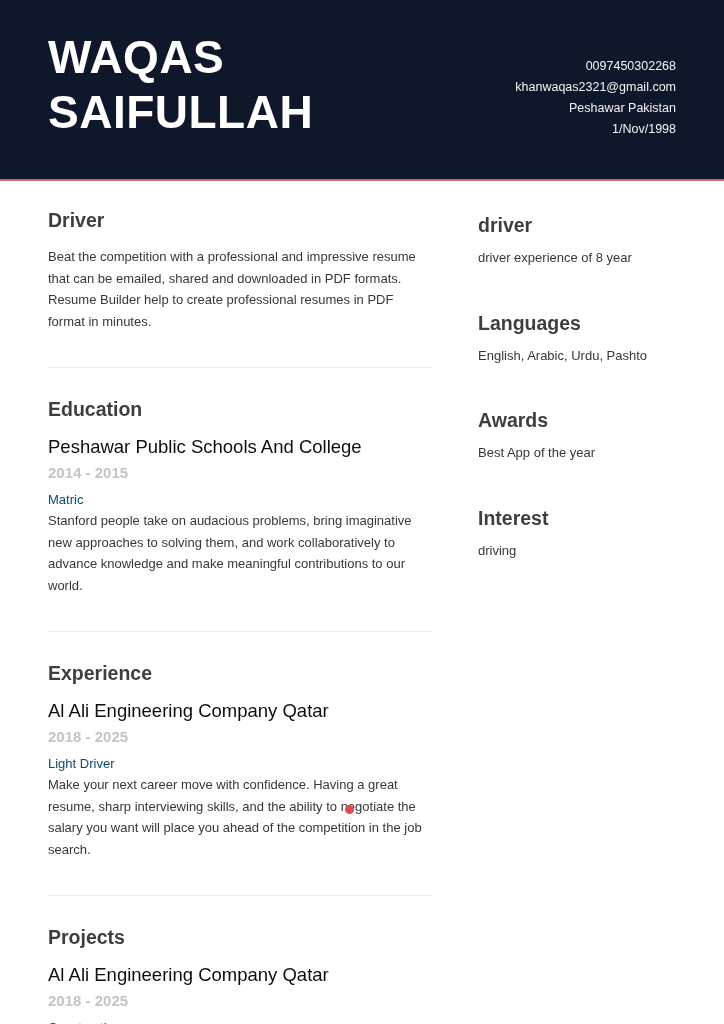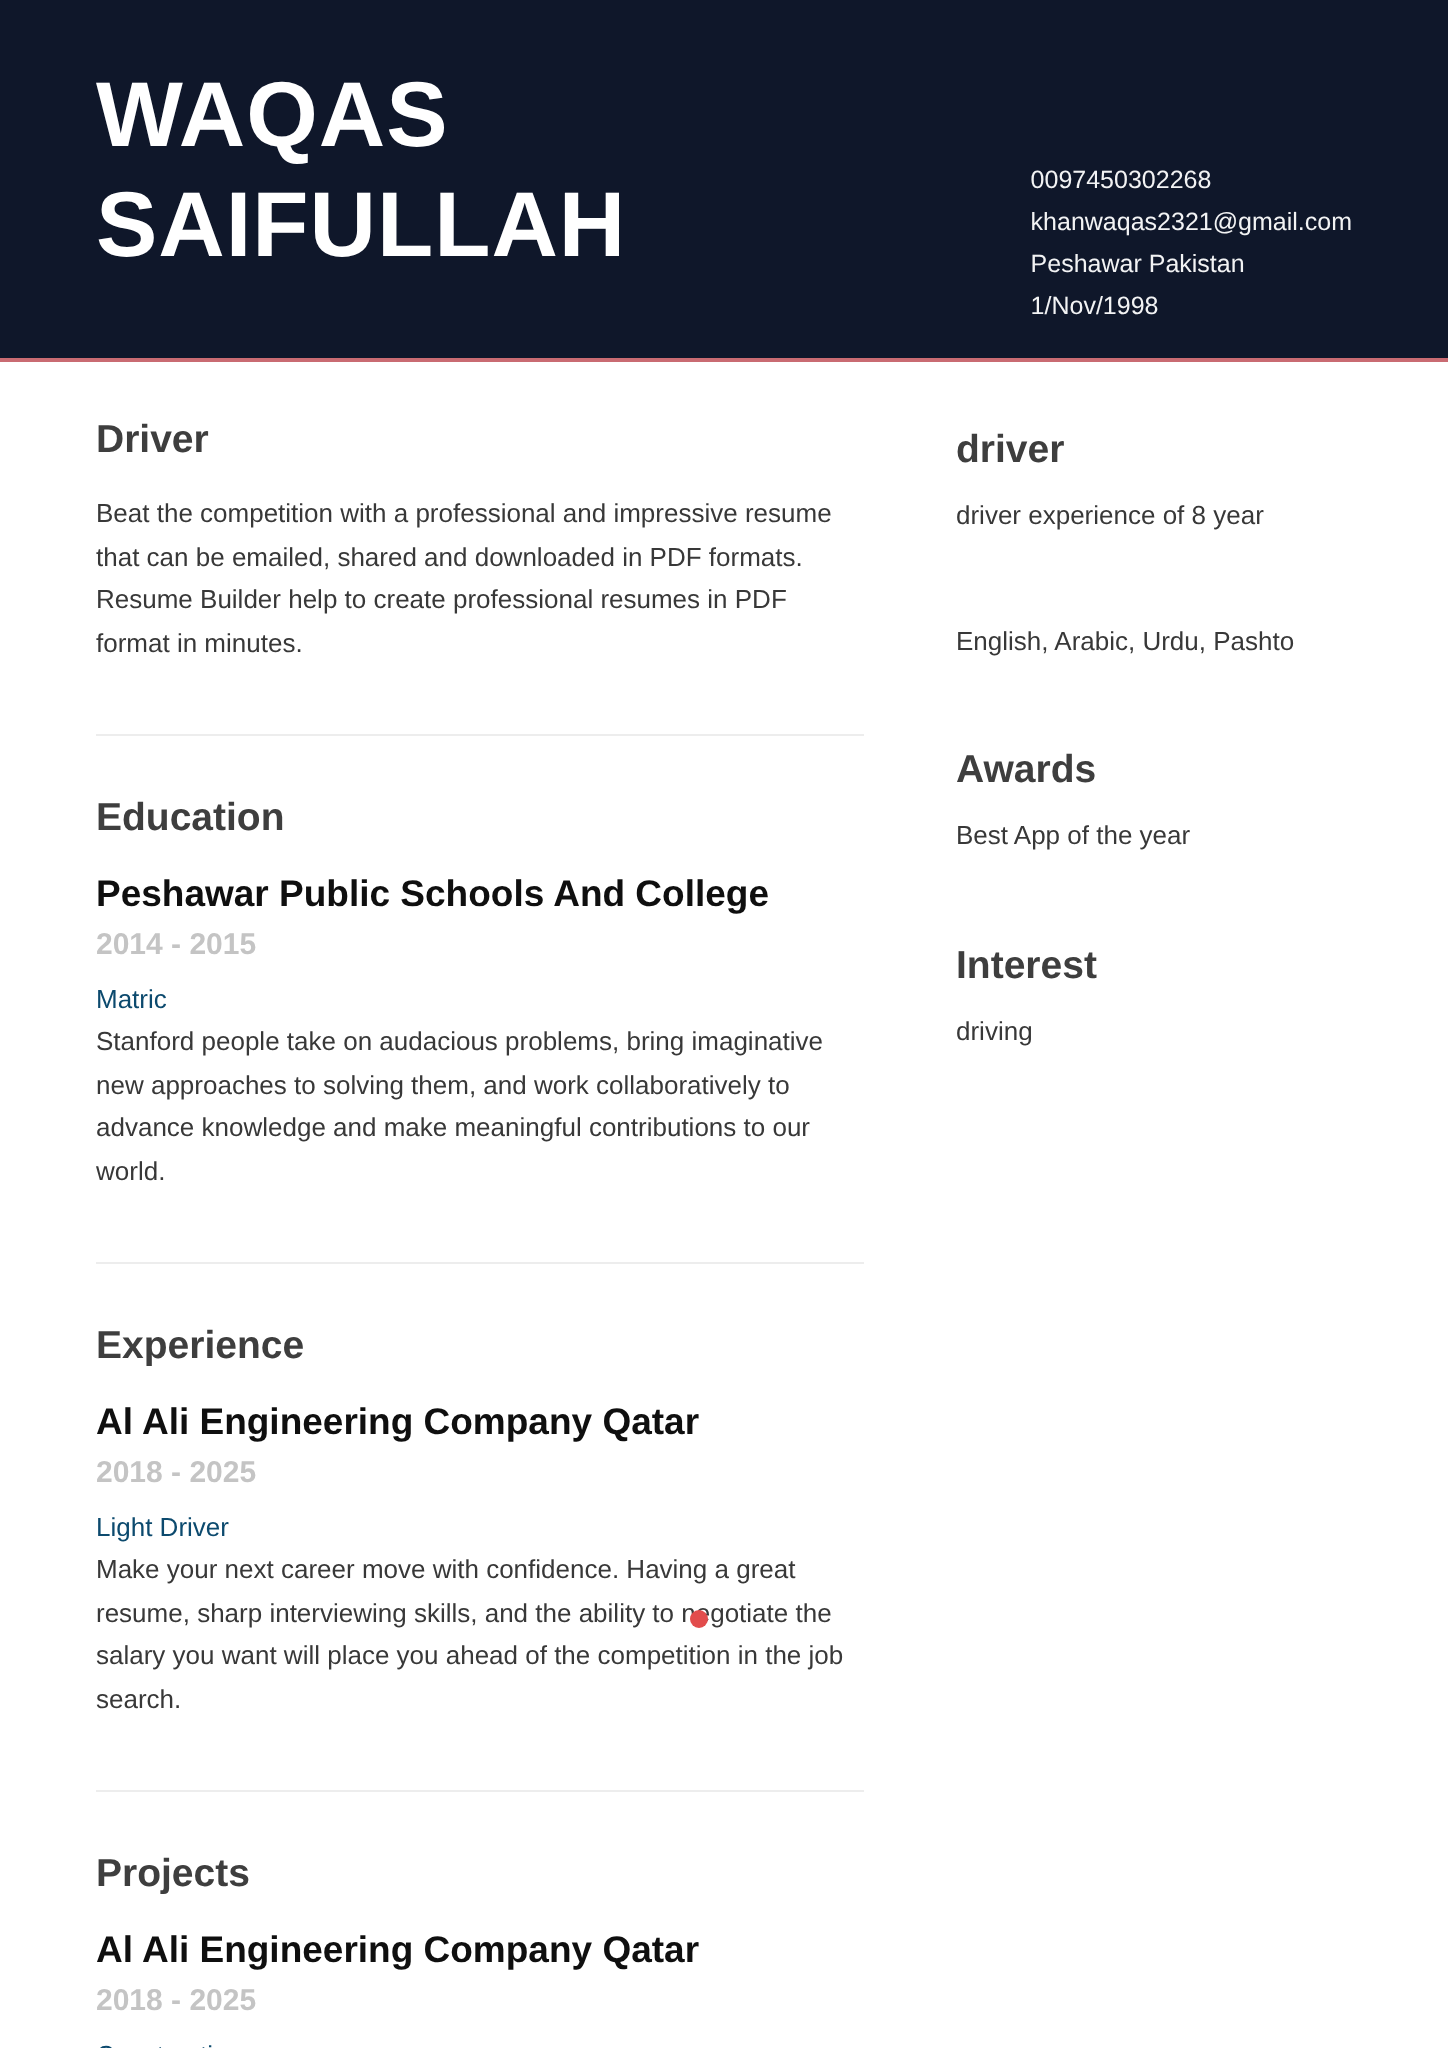--- a/index.html
+++ b/index.html
@@ -25,22 +25,22 @@
   }
   .name-block {
     padding-top: 30px;
     color: #ffffff;
     font-size: 46px;
     line-height: 55px;
     font-weight: 700;
     letter-spacing: 0.5px;
   }
   .contact-block {
-    padding-top: 80px;
-    text-align: left;
+    padding-top: 56px;
+    text-align: right;
     color: rgba(255,255,255,0.95);
     font-size: 12.5px;
     line-height: 21px;
   }
 
   
   .content {
     display: flex;
     padding: 26px 48px 0 48px;
   }
@@ -56,21 +56,21 @@
   }
   .body-text {
     font-size: 13px;
     line-height: 21.5px;
     color: #383838;
   }
 
   .entry-title {
     font-size: 18.5px;
     line-height: 24px;
-    font-weight: 700;
+    font-weight: 400;
     color: #0f0f0f;
     margin-bottom: 4px;
   }
   .entry-dates {
     font-size: 15px;
     line-height: 20px;
     font-weight: 700;
     color: #c4c4c4;
     margin-bottom: 6px;
   }
@@ -155,20 +155,21 @@
   </div>
 
   <div class="right-col">
 
     <div class="side-section">
       <div class="section-heading">driver</div>
       <p class="body-text">driver experience of 8 year</p>
     </div>
 
     <div class="side-section">
+      <div class="section-heading">Languages</div>
       <p class="body-text">English, Arabic, Urdu, Pashto</p>
     </div>
 
     <div class="side-section">
       <div class="section-heading">Awards</div>
       <p class="body-text">Best App of the year</p>
     </div>
 
     <div class="side-section">
       <div class="section-heading">Interest</div>

